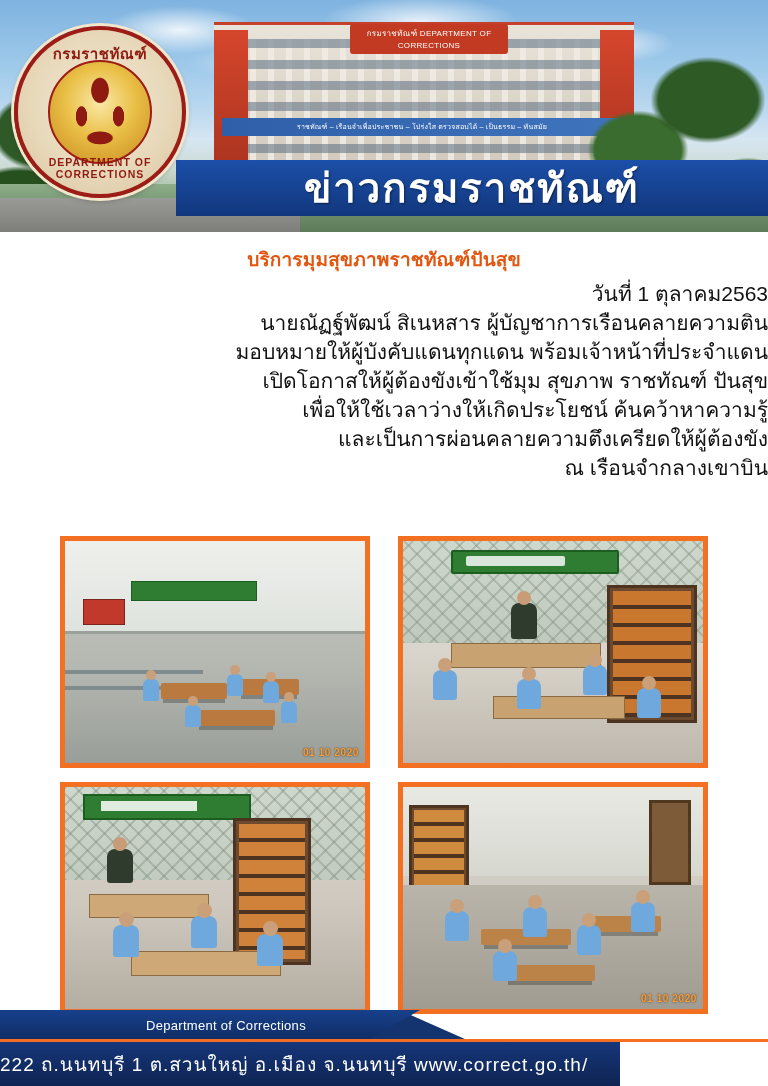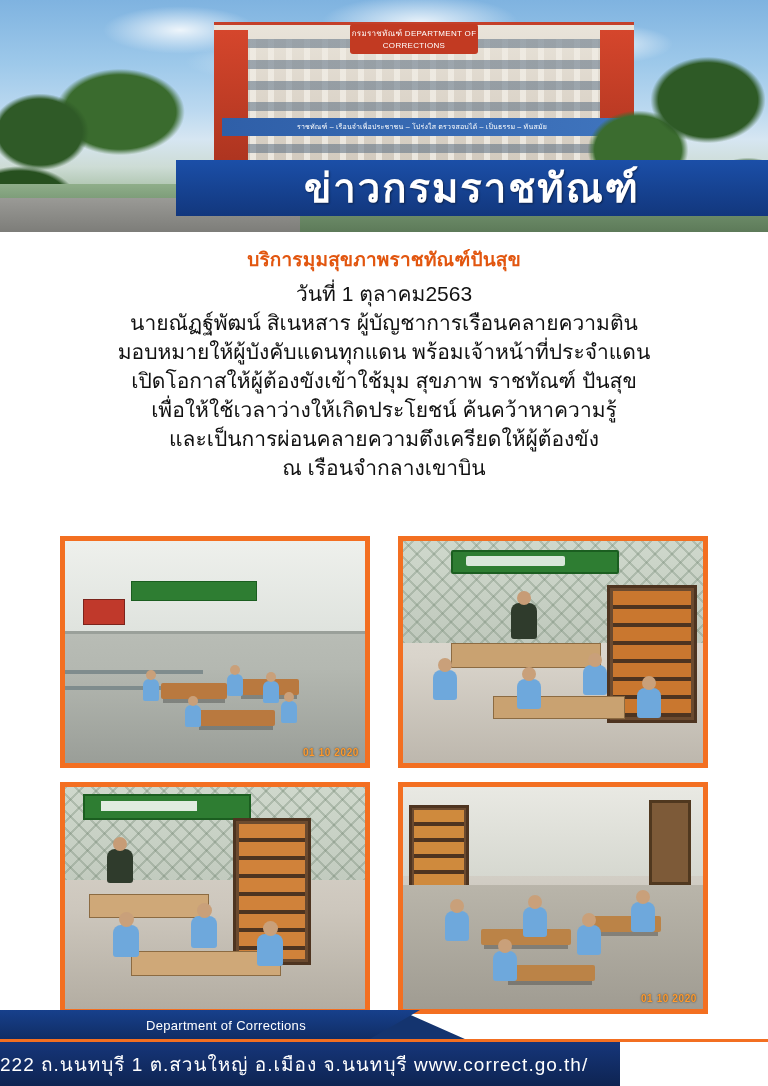--- a/index.html
+++ b/index.html
@@ -58,21 +58,21 @@
       repeating-linear-gradient(180deg,
         rgba(90,110,130,.55) 0px, rgba(90,110,130,.55) 9px,
         rgba(255,255,255,.0) 9px, rgba(255,255,255,.0) 21px),
       repeating-linear-gradient(90deg,
         rgba(255,255,255,.0) 0px, rgba(255,255,255,.0) 12px,
         rgba(240,236,228,.85) 12px, rgba(240,236,228,.85) 18px);
   }
   .hdr-roofsign {
     position: absolute;
     left: 350px; top: 24px;
-    width: 128px; height: 30px;
+    width: 158px; height: 30px;
     background: #c23a22;
     border-radius: 3px;
     color: #fff;
     font-size: 8px;
     text-align: center;
     line-height: 12px;
     padding-top: 4px;
     letter-spacing: .3px;
   }
   .hdr-redwing-l {
@@ -194,21 +194,21 @@
     padding-top: 12px;
     letter-spacing: .2px;
   }
   .body-lines {
     text-align: center;
     color: #111111;
     font-size: 21px;
     line-height: 1.38;
     padding-top: 6px;
   }
-  .body-lines .ln { white-space: nowrap; }
+  .body-lines .ln { white-space: nowrap; text-align: right; }
 
   
   .photo-grid {
     position: absolute;
     top: 536px; left: 60px;
     width: 648px;
     display: grid;
     grid-template-columns: 310px 310px;
     grid-template-rows: 232px 232px;
     gap: 14px 28px;
@@ -460,20 +460,25 @@
     <div class="hdr-tree-l"></div>
     <div class="hdr-tree-r"></div>
     <div class="hdr-ground"></div>
     <div class="hdr-road"></div>
   </div>
 
   <div class="title-ribbon">
     <span class="title-text">ข่าวกรมราชทัณฑ์</span>
   </div>
 
+  <div class="emblem">
+    <div class="ring-text-top">กรมราชทัณฑ์</div>
+    <div class="inner-disc"></div>
+    <div class="ring-text-bottom">DEPARTMENT OF CORRECTIONS</div>
+  </div>
 
   <div class="content">
     <div class="headline">บริการมุมสุขภาพราชทัณฑ์ปันสุข</div>
     <div class="body-lines">
       <div class="ln">วันที่ 1 ตุลาคม2563</div>
       <div class="ln">นายณัฏฐ์พัฒน์ สิเนหสาร ผู้บัญชาการเรือนคลายความติน</div>
       <div class="ln">มอบหมายให้ผู้บังคับแดนทุกแดน พร้อมเจ้าหน้าที่ประจำแดน</div>
       <div class="ln">เปิดโอกาสให้ผู้ต้องขังเข้าใช้มุม สุขภาพ ราชทัณฑ์ ปันสุข</div>
       <div class="ln">เพื่อให้ใช้เวลาว่างให้เกิดประโยชน์ ค้นคว้าหาความรู้</div>
       <div class="ln">และเป็นการผ่อนคลายความตึงเครียดให้ผู้ต้องขัง</div>

